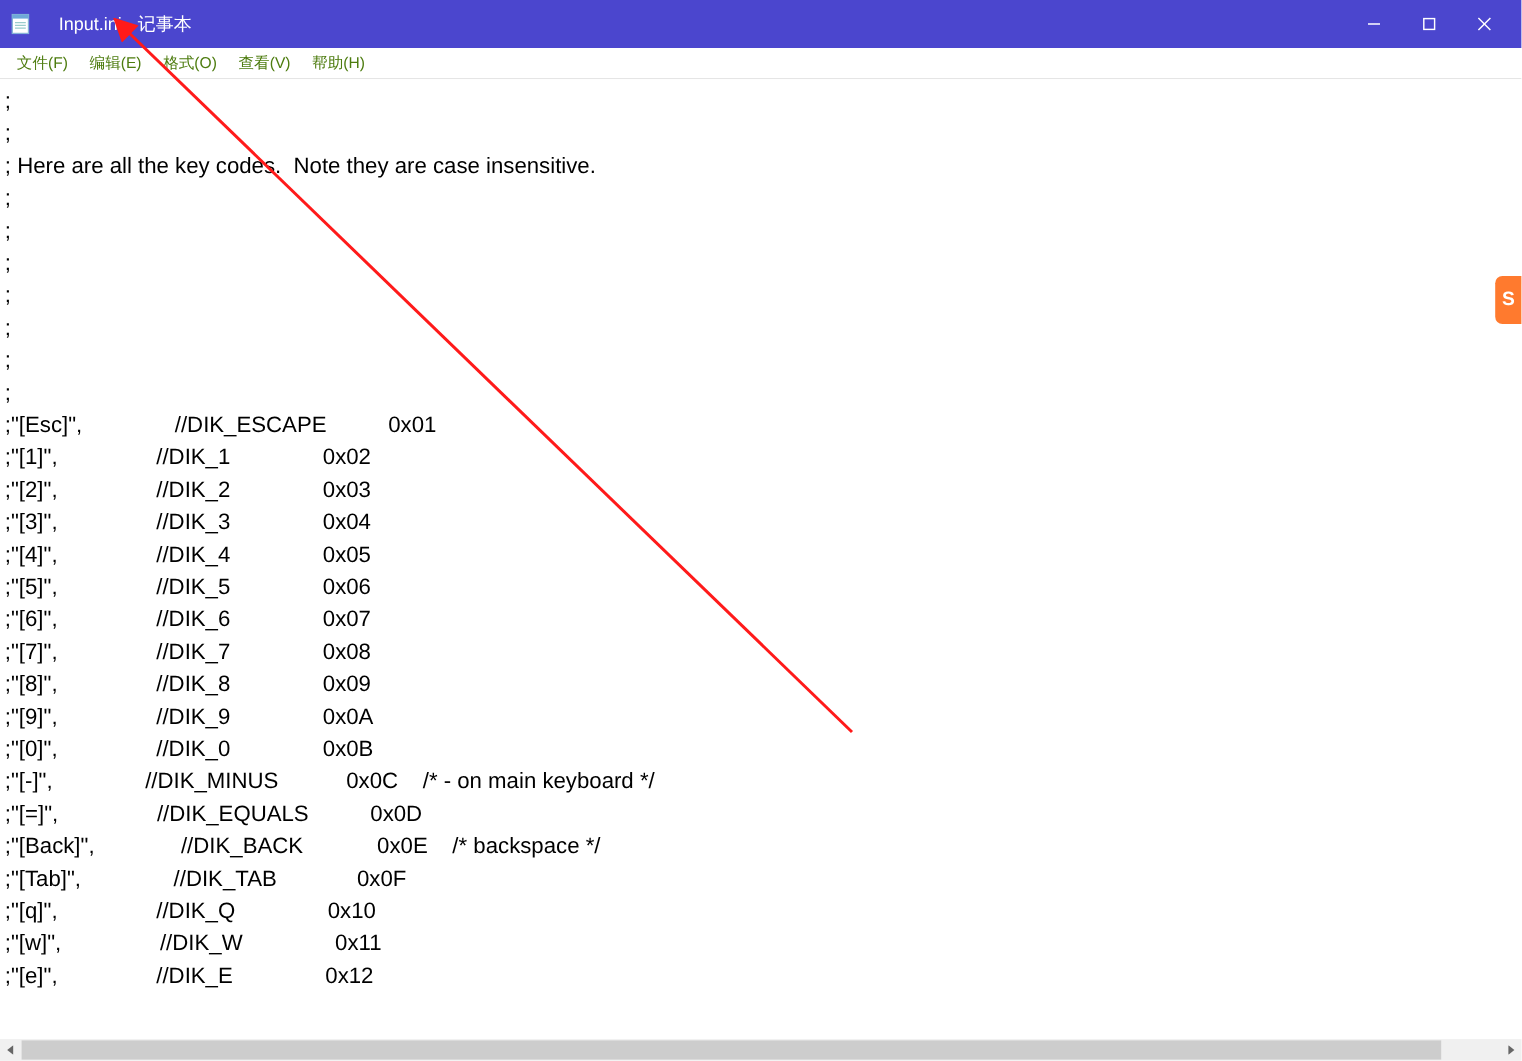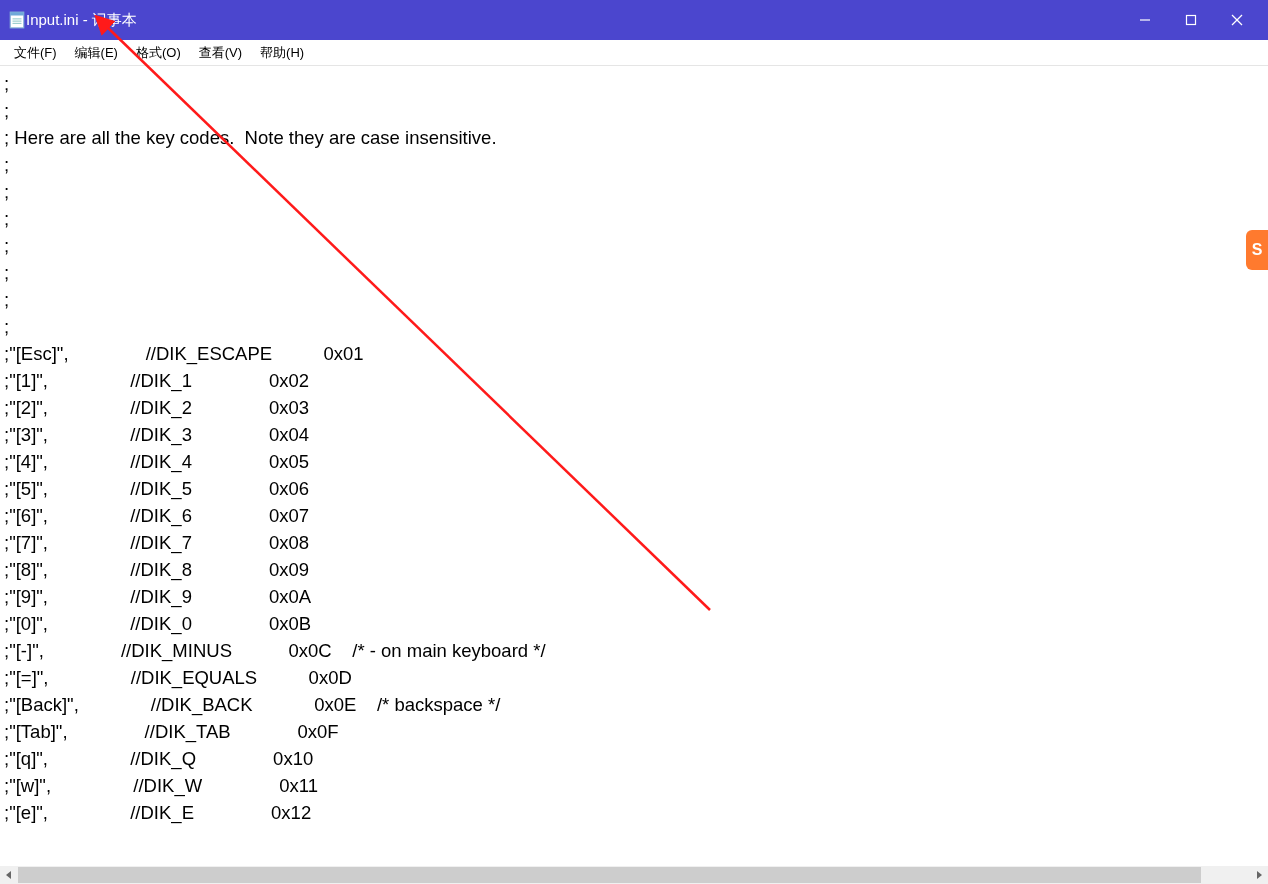--- a/index.html
+++ b/index.html
@@ -16,21 +16,21 @@
       height: 40px;
       display: flex;
       align-items: center;
       padding: 0 8px;
       color: #fff;
       justify-content: space-between;
     }
     .titlebar-left {
       display: flex;
       align-items: center;
-      gap: 0;
+      gap: 23px;
     }
     .title-icon {
       width: 18px;
       height: 18px;
       display: inline-flex;
       align-items: center;
       justify-content: center;
     }
     .title-text {
       font-size: 15px;
@@ -52,21 +52,21 @@
     }
     .win-btn svg { width: 12px; height: 12px; }
     .menubar {
       height: 26px;
       display: flex;
       align-items: center;
       padding: 0 6px;
       gap: 2px;
       border-bottom: 1px solid #e5e5e5;
       font-size: 13px;
-      color: #000000;
+      color: #4d7c0f;
       background: #fff;
     }
     .menu-item {
       padding: 2px 8px;
       cursor: pointer;
     }
     .content-area {
       position: relative;
       width: 100%;
       height: calc(100% - 40px - 26px - 18px);

